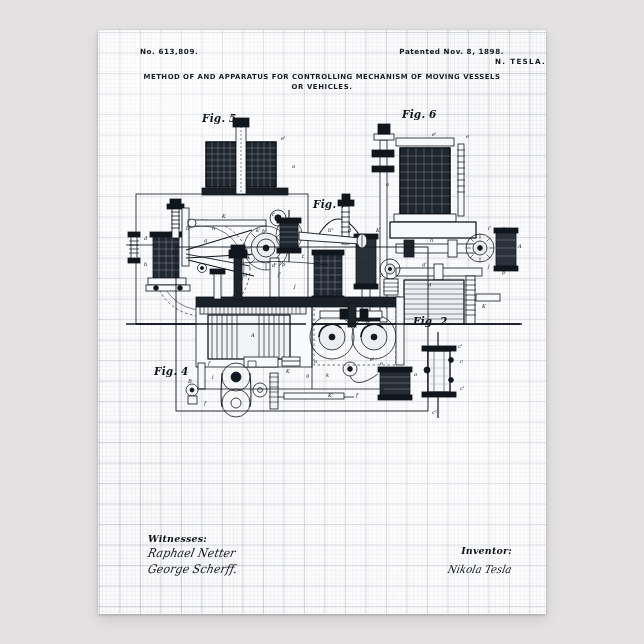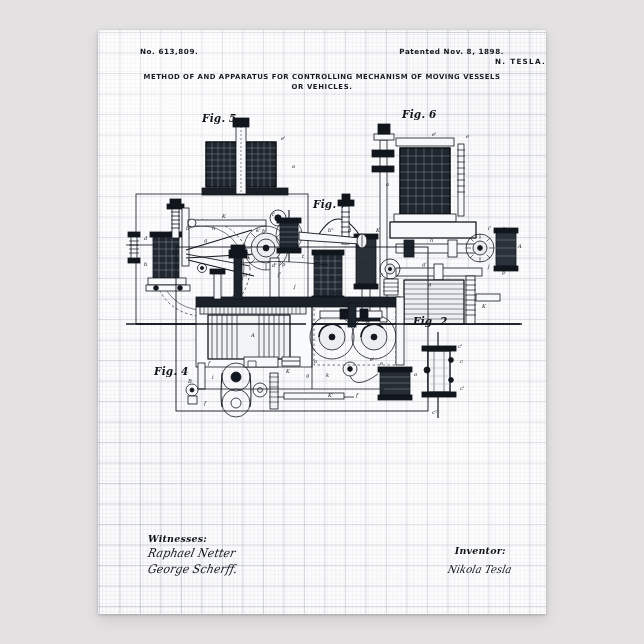--- a/index.html
+++ b/index.html
@@ -89,21 +89,21 @@
     font-size:11px;
     color:#10151c;
     transform:skewX(-12deg) scaleY(1.08);
     transform-origin:left center;
     letter-spacing:.1px;
     white-space:nowrap;
   }
   #witness-block{left:50px;top:503px;}
   #witness-1{margin-top:3px;}
   #witness-2{margin-top:3px;}
-  #inventor-block{right:34px;top:515px;text-align:center;}
+  #inventor-block{right:34px;top:515px;text-align:right;}
   #inventor-name{margin-top:8px;font-size:10px;}
 </style>
 </head>
 <body>
 
 <div id="root">
 
   <div class="poster">
     <div class="grid"></div>
     <div class="paper-tex"></div>

